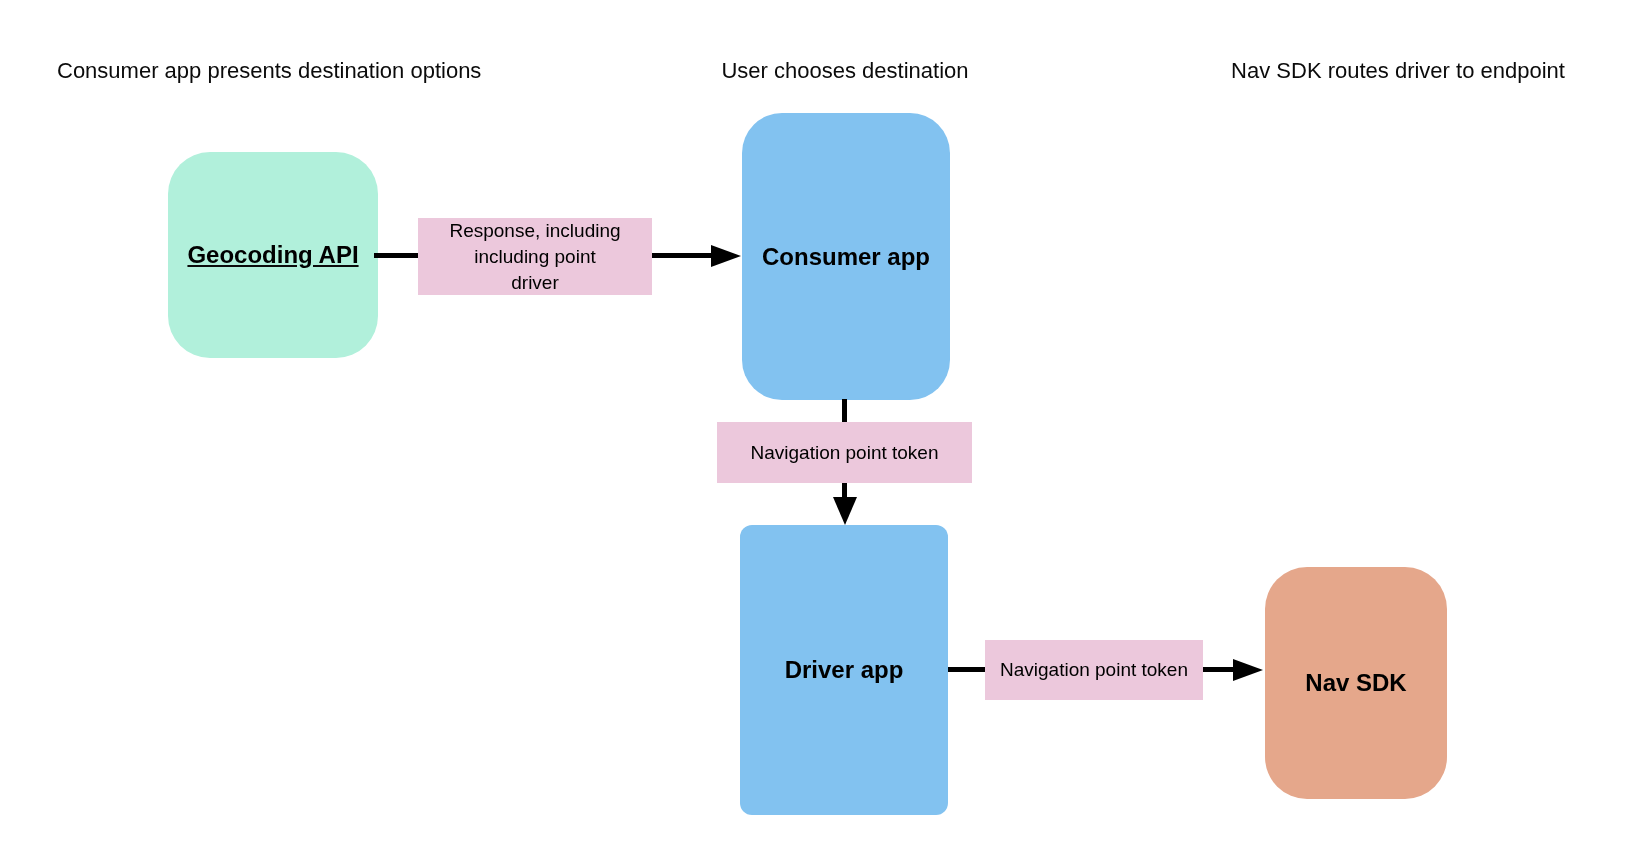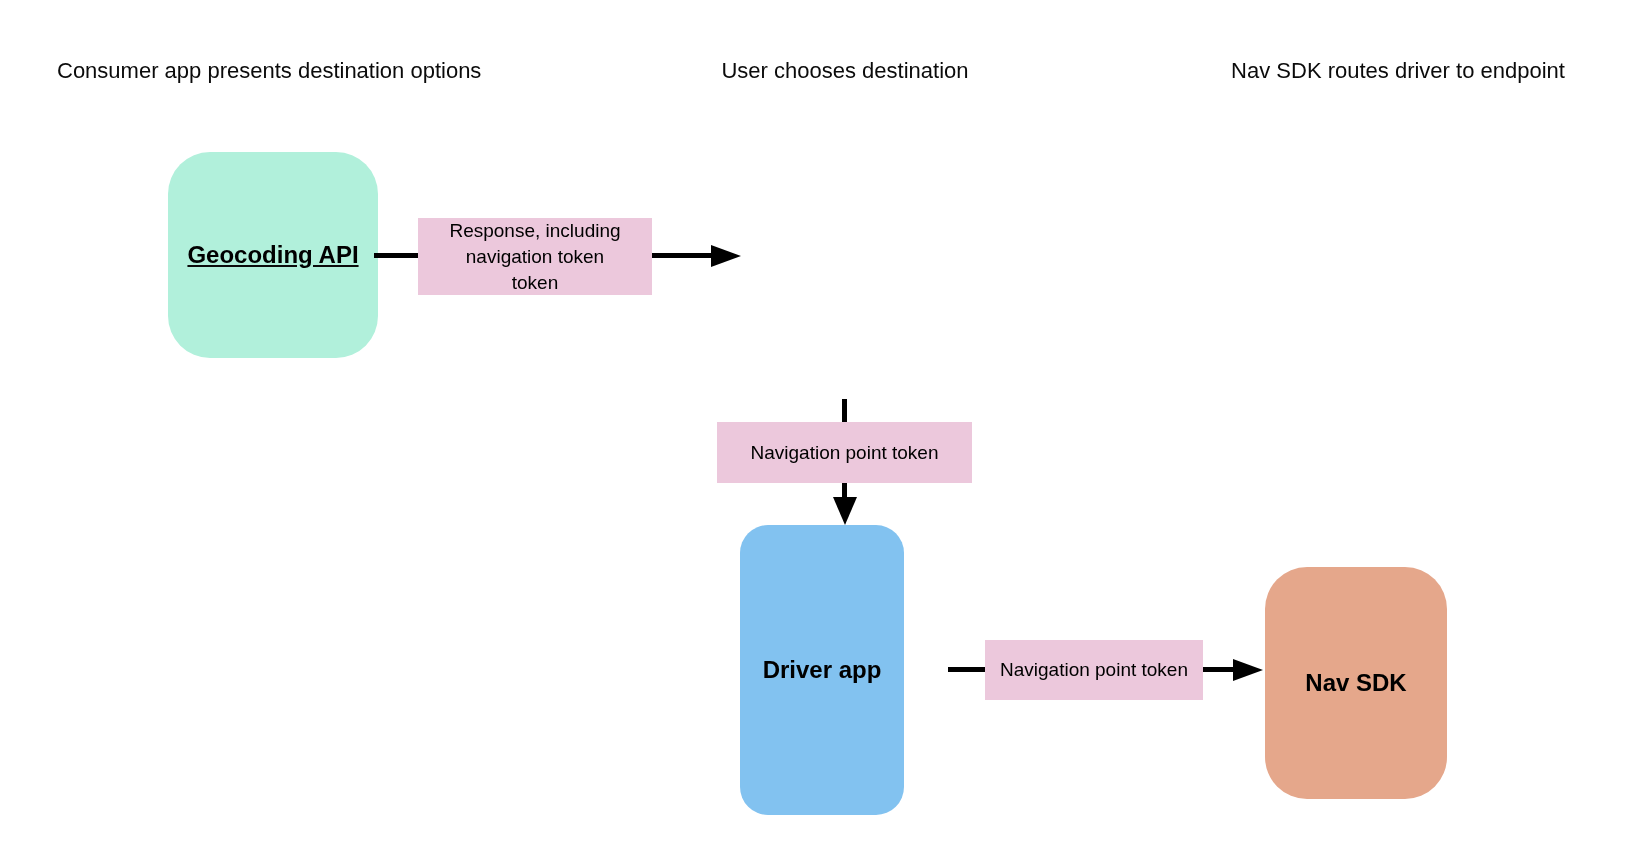--- a/index.html
+++ b/index.html
@@ -53,22 +53,22 @@
     border-radius: 42px;
     background: var(--color-node-green);
     text-decoration: underline;
   }
   #node-consumer-app {
     left: 742px; top: 113px; width: 208px; height: 287px;
     border-radius: 40px;
     background: var(--color-node-blue);
   }
   #node-driver-app {
-    left: 740px; top: 525px; width: 164px; height: 290px;
-    border-radius: 28px;
+    left: 740px; top: 525px; width: 208px; height: 290px;
+    border-radius: 12px;
     background: var(--color-node-blue);
   }
   #node-nav-sdk {
     left: 1265px; top: 567px; width: 182px; height: 232px;
     border-radius: 42px;
     background: var(--color-node-orange);
   }
 
   .edge-label {
     position: absolute;
@@ -127,32 +127,35 @@
 
 <div class="canvas">
 
   <div class="stage-heading" id="heading-1">Consumer app presents destination options</div>
   <div class="stage-heading" id="heading-3">Nav SDK routes driver to endpoint</div>
   <div class="stage-heading" id="heading-2">User chooses destination</div>
 
   <div class="node" id="node-geocoding-api">
     <span class="node-label">Geocoding API</span>
   </div>
+  <div class="node" id="node-consumer-app">
+    <span class="node-label">Consumer app</span>
+  </div>
   <div class="node" id="node-driver-app">
     <span class="node-label">Driver app</span>
   </div>
   <div class="node" id="node-nav-sdk">
     <span class="node-label">Nav SDK</span>
   </div>
 
   <div class="edge-line" id="line-1a"></div>
   <div class="edge-label" id="edge-label-1">
     <span>Response, including</span>
-    <span>navigation token</span>
-    <span>token</span>
+    <span>including point</span>
+    <span>driver</span>
   </div>
   <div class="edge-line" id="line-1b"></div>
   <div id="head-1"></div>
 
   <div class="edge-line" id="line-2a"></div>
   <div class="edge-label" id="edge-label-2">
     <span>Navigation point token</span>
   </div>
   <div class="edge-line" id="line-2b"></div>
   <div id="head-2"></div>

